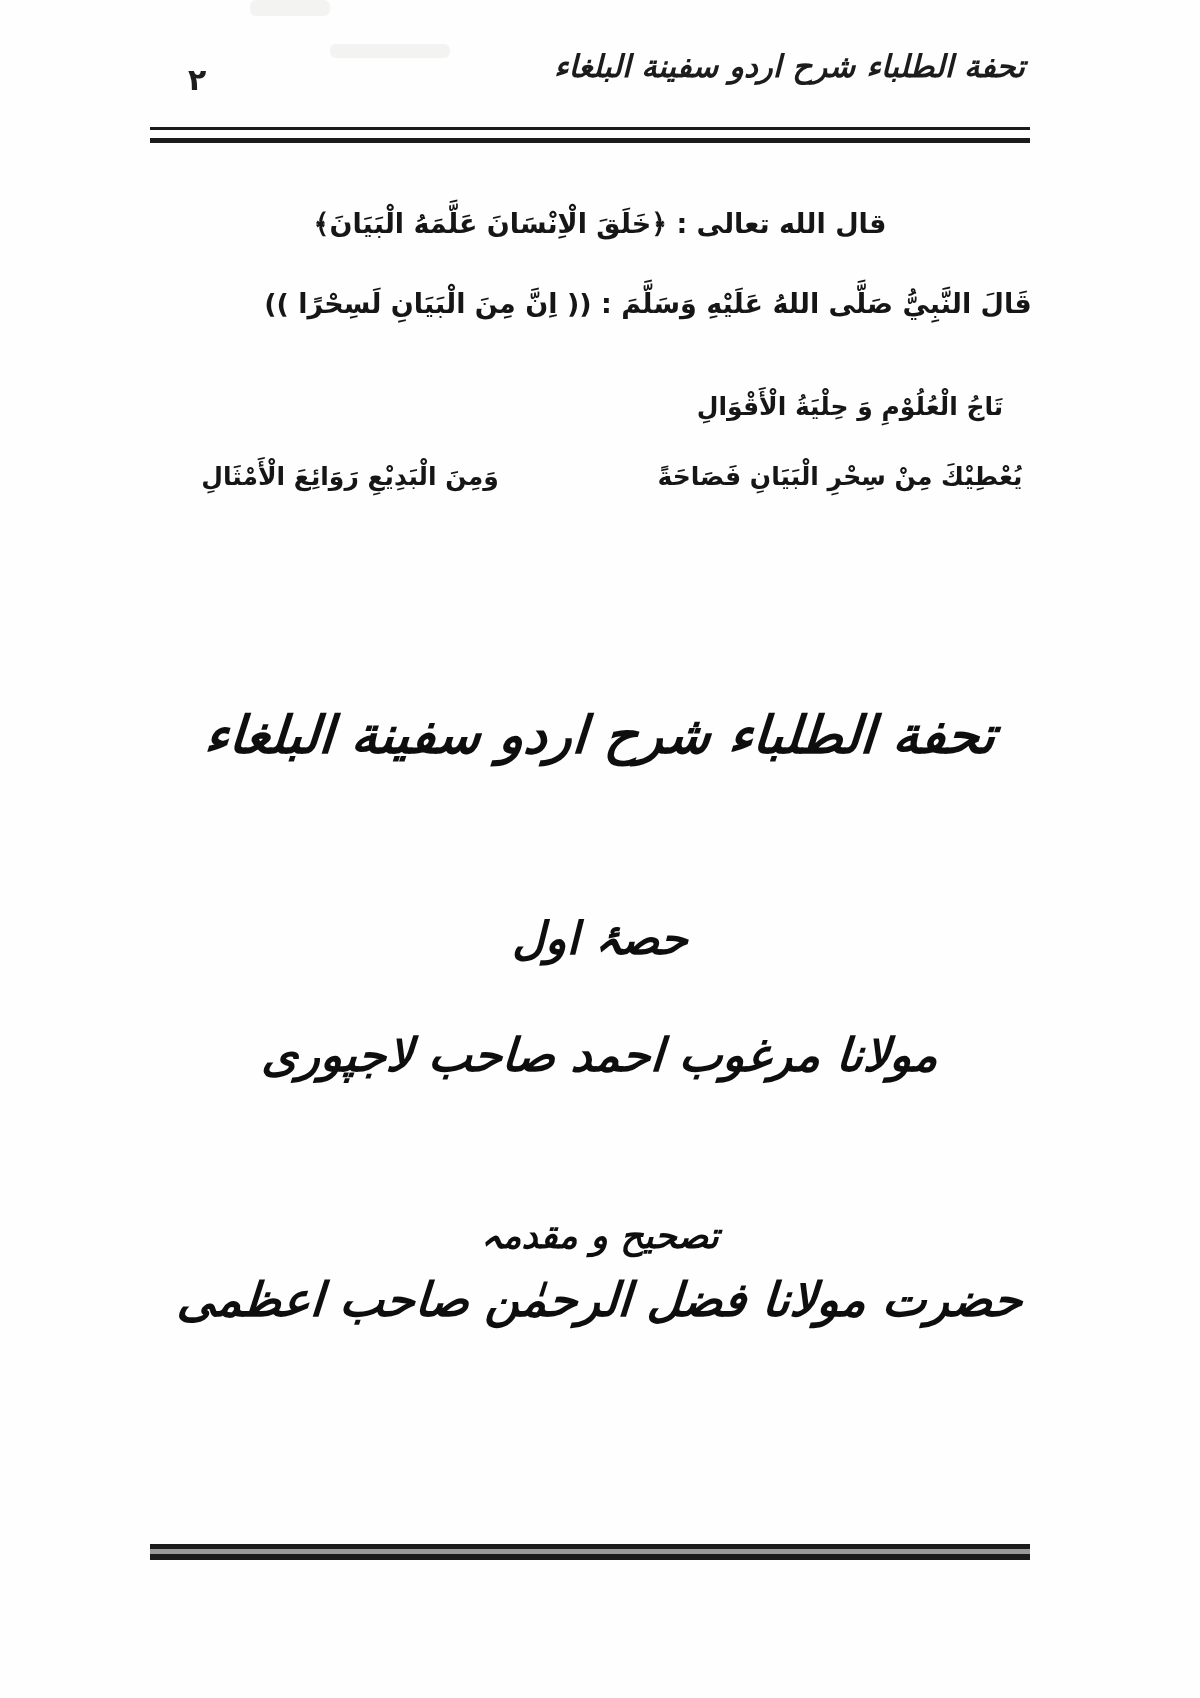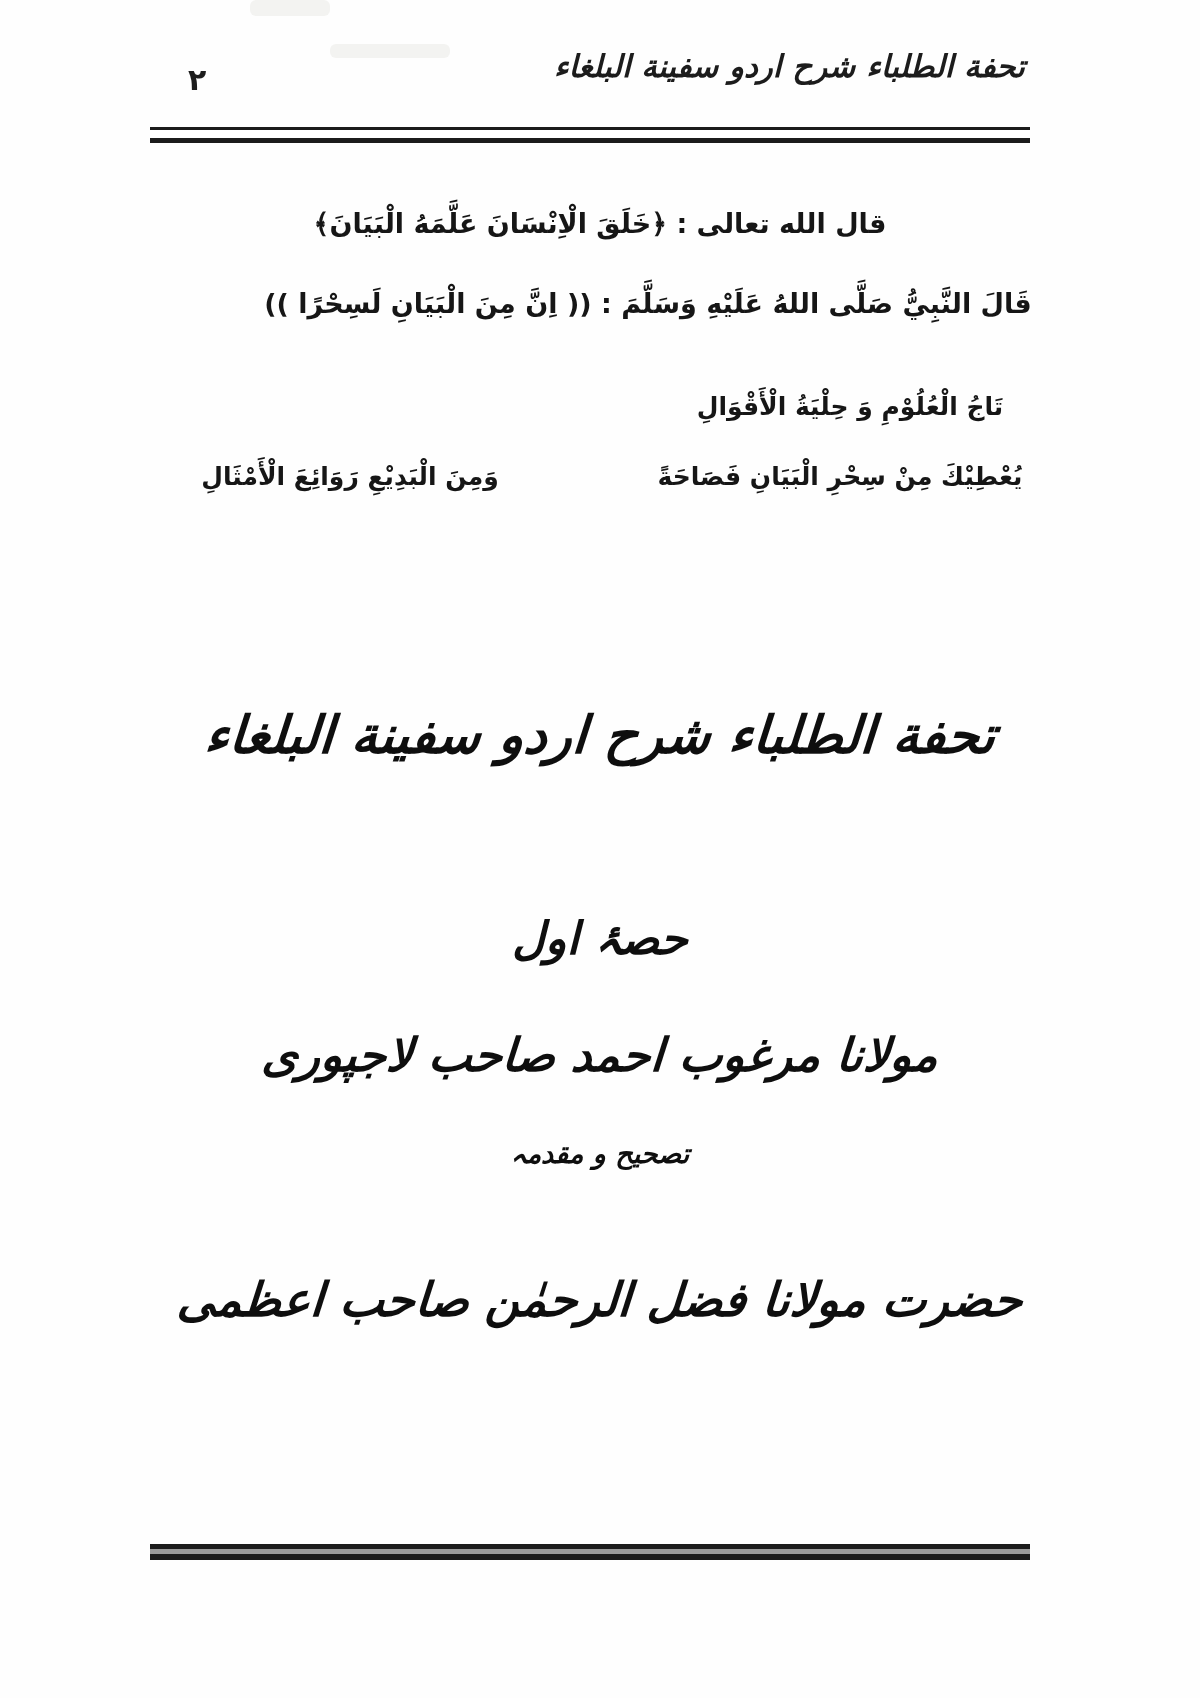--- a/index.html
+++ b/index.html
@@ -103,21 +103,21 @@
     width: 900px;
     text-align: center;
     font-weight: bold;
     font-style: italic;
     white-space: nowrap;
     color: #0e0e0e;
   }
   .main-title  { top: 705px;  font-size: 52px; transform: skewX(-4deg); }
   .part-label  { top: 912px;  font-size: 45px; }
   .author-name { top: 1028px; font-size: 46px; transform: skewX(-4deg); }
-  .editor-role { top: 1138px; font-size: 27px; font-style: italic; }
+  .editor-role { top: 1215px; font-size: 36px; font-style: italic; }
   .editor-name { top: 1272px; font-size: 47px; transform: skewX(-4deg); }
   
   .smudge {
     position: absolute;
     background: #f3f3f1;
     border-radius: 6px;
   }
   .smudge-1 { top: 0;    left: 250px; width: 80px;  height: 16px; }
   .smudge-2 { top: 44px; left: 330px; width: 120px; height: 14px; }
 </style>

